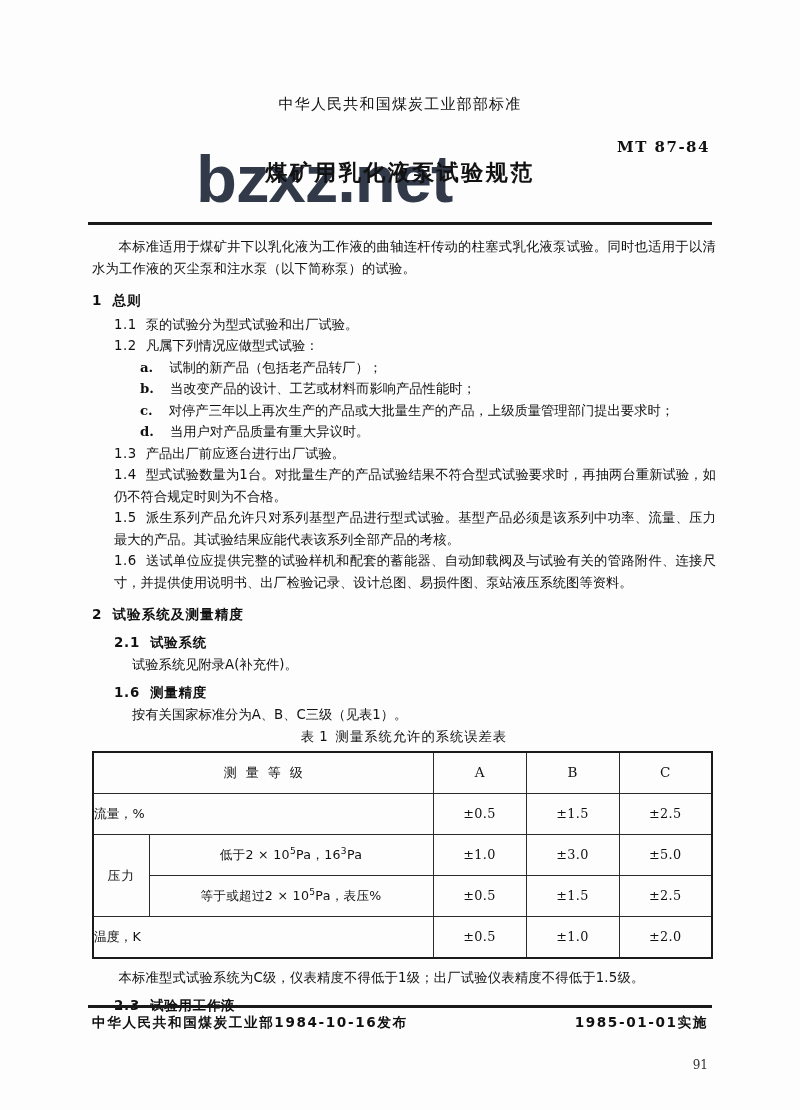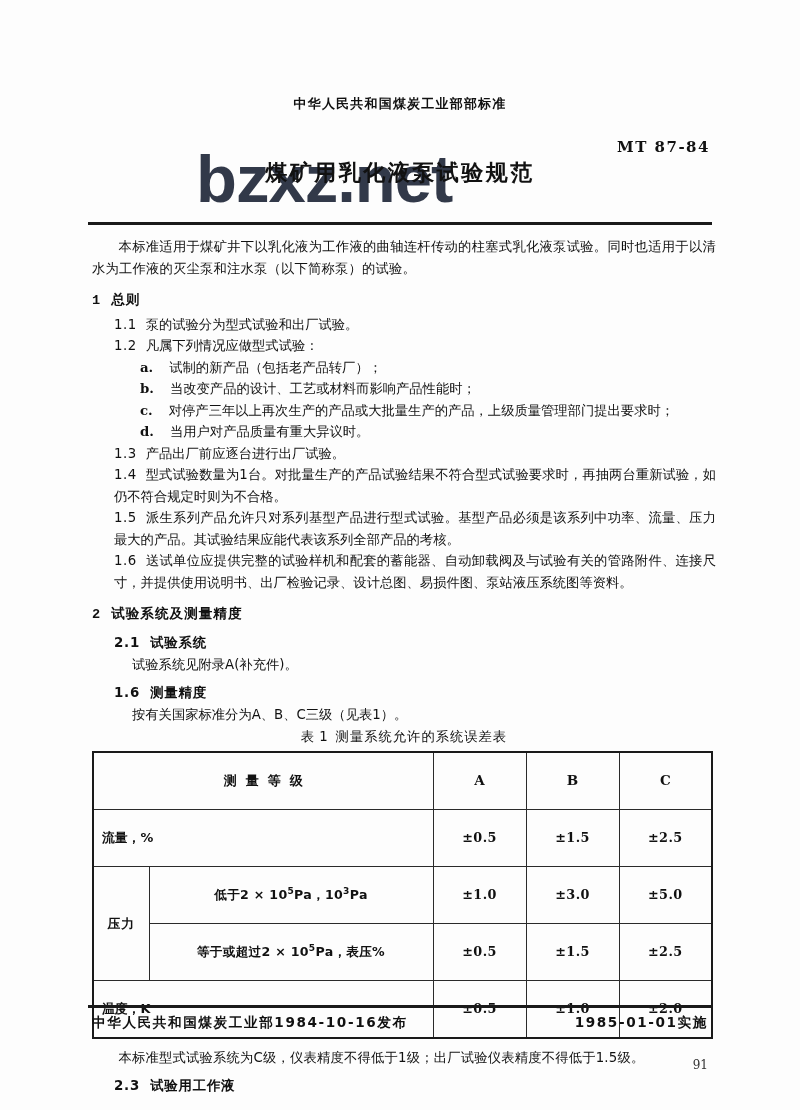--- a/index.html
+++ b/index.html
@@ -42,23 +42,23 @@
   }
 
   .content { position: relative; z-index: 2; }
 
   
   .std-org {
     position: absolute;
     left: 0; right: 0;
     top: 95px;
     text-align: center;
-    font-size: 13px;
+    font-size: 15px;
     letter-spacing: 1.2px;
-    font-weight: 700;
+    font-weight: 400;
   }
   .std-number {
     position: absolute;
     right: 90px;
     top: 138px;
     font-family: "DejaVu Serif", "Liberation Serif", serif;
     font-size: 15px;
     font-weight: 700;
     letter-spacing: 1.5px;
   }
@@ -94,21 +94,20 @@
     text-indent: 2em;
     text-align: justify;
     letter-spacing: .2px;
   }
   .sec-h1 {
     margin-top: 11px;
     margin-bottom: 2px;
     font-weight: 700;
     font-size: 13.6px;
     letter-spacing: 1px;
-    font-family: Liberation Mono, monospace;
   }
   .sec-h1 .num { margin-right: 10px; }
   .sec-h2 {
     margin-top: 6px;
     margin-bottom: 1px;
     padding-left: 22px;
     font-weight: 700;
     font-size: 13.4px;
     letter-spacing: .8px;
   }
@@ -148,23 +147,23 @@
   .table-caption .cap-num { margin: 0 7px 0 4px; }
   table.errtbl {
     border-collapse: collapse;
     width: 619px;
     margin: 0;
     table-layout: fixed;
     font-size: 12.6px;
   }
   table.errtbl td, table.errtbl th {
     border: 1px solid #2a2a2a;
-    padding: 8px;
+    padding: 0;
     height: 40px;
-    font-weight: 700;
+    font-weight: 400;
     vertical-align: middle;
   }
   table.errtbl .outer-top { border-top: 2.5px solid #1a1a1a; }
   table.errtbl .outer-bot { border-bottom: 2.5px solid #1a1a1a; }
   table.errtbl .outer-l { border-left: 2.5px solid #1a1a1a; }
   table.errtbl .outer-r { border-right: 2.5px solid #1a1a1a; }
   .th-grade {
     text-align: center;
     letter-spacing: 9px;
     font-size: 13px;
@@ -335,21 +334,21 @@
           <tr>
             <td class="cell-label outer-l" colspan="2">流量，%</td>
             <td class="cell-val">±0.5</td>
             <td class="cell-val">±1.5</td>
             <td class="cell-val outer-r">±2.5</td>
           </tr>
 
           <tr>
             <td class="cell-rowspan outer-l" rowspan="2">压力</td>
             <td class="cell-sub">
-              <span>低于2 × 10</span><sup>5</sup><span>Pa，10</span><sup>3</sup><span>Pa</span>
+              <span>低于2 × 10</span><sup>5</sup><span>Pa，16</span><sup>3</sup><span>Pa</span>
             </td>
             <td class="cell-val">±1.0</td>
             <td class="cell-val">±3.0</td>
             <td class="cell-val outer-r">±5.0</td>
           </tr>
 
           <tr>
             <td class="cell-sub">
               <span>等于或超过2 × 10</span><sup>5</sup><span>Pa，表压%</span>
             </td>

